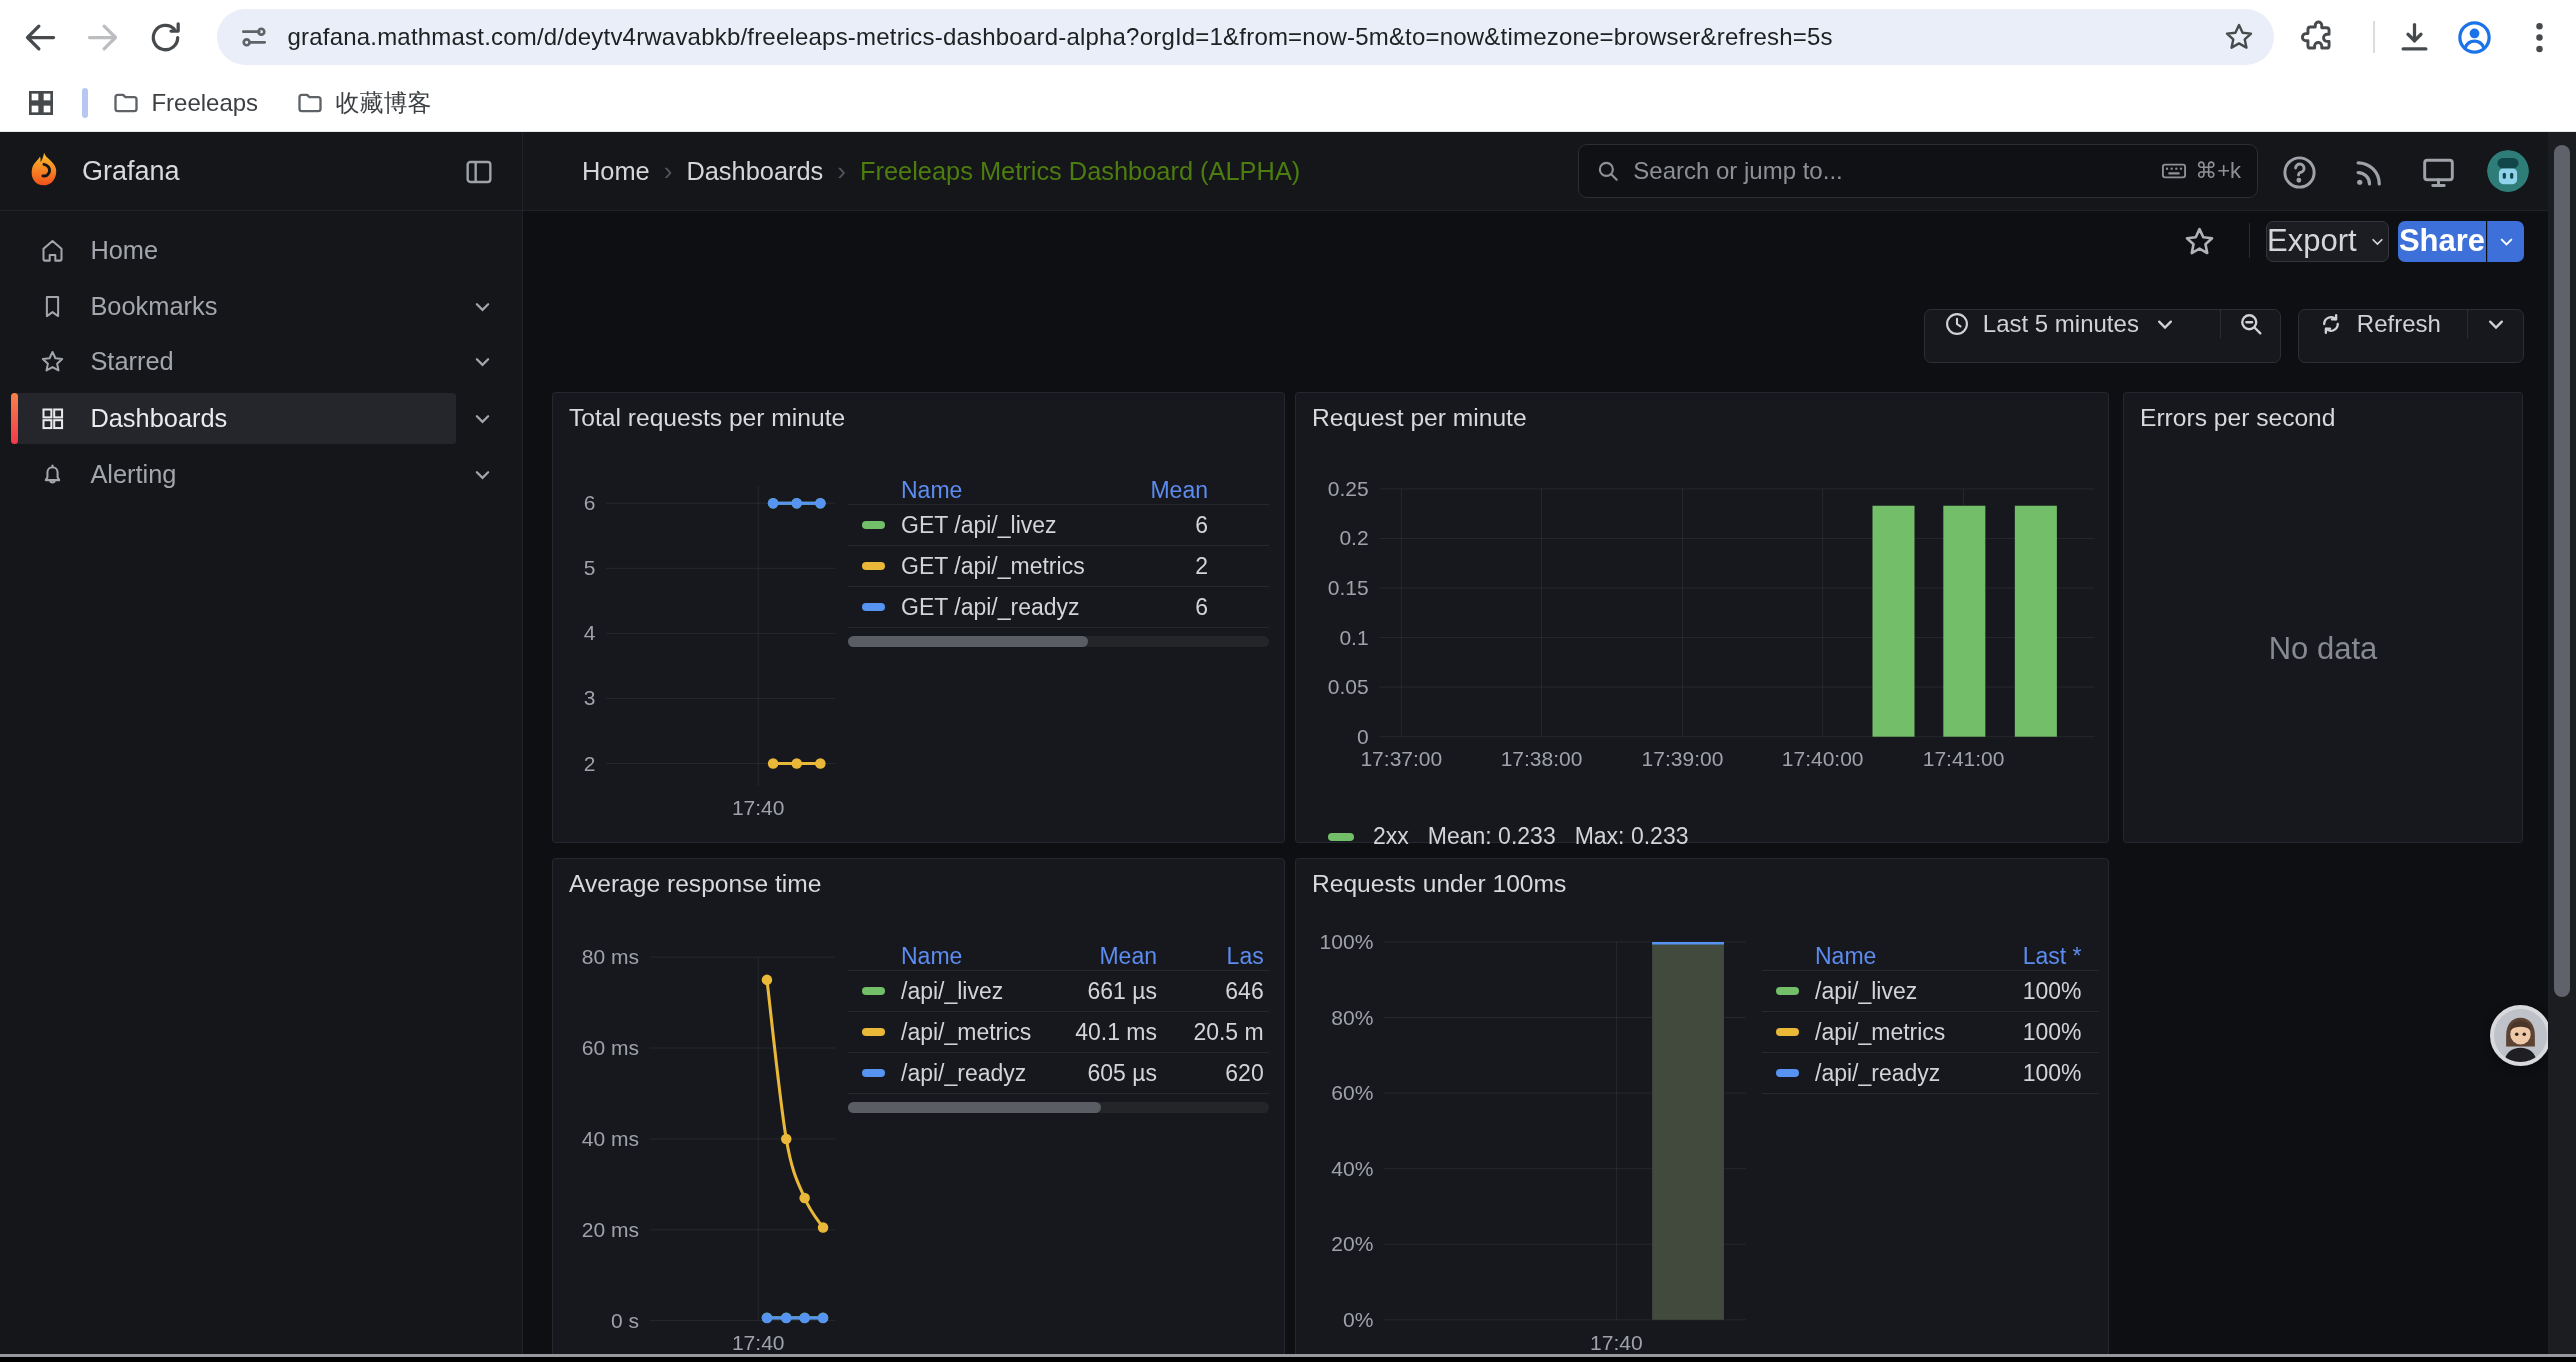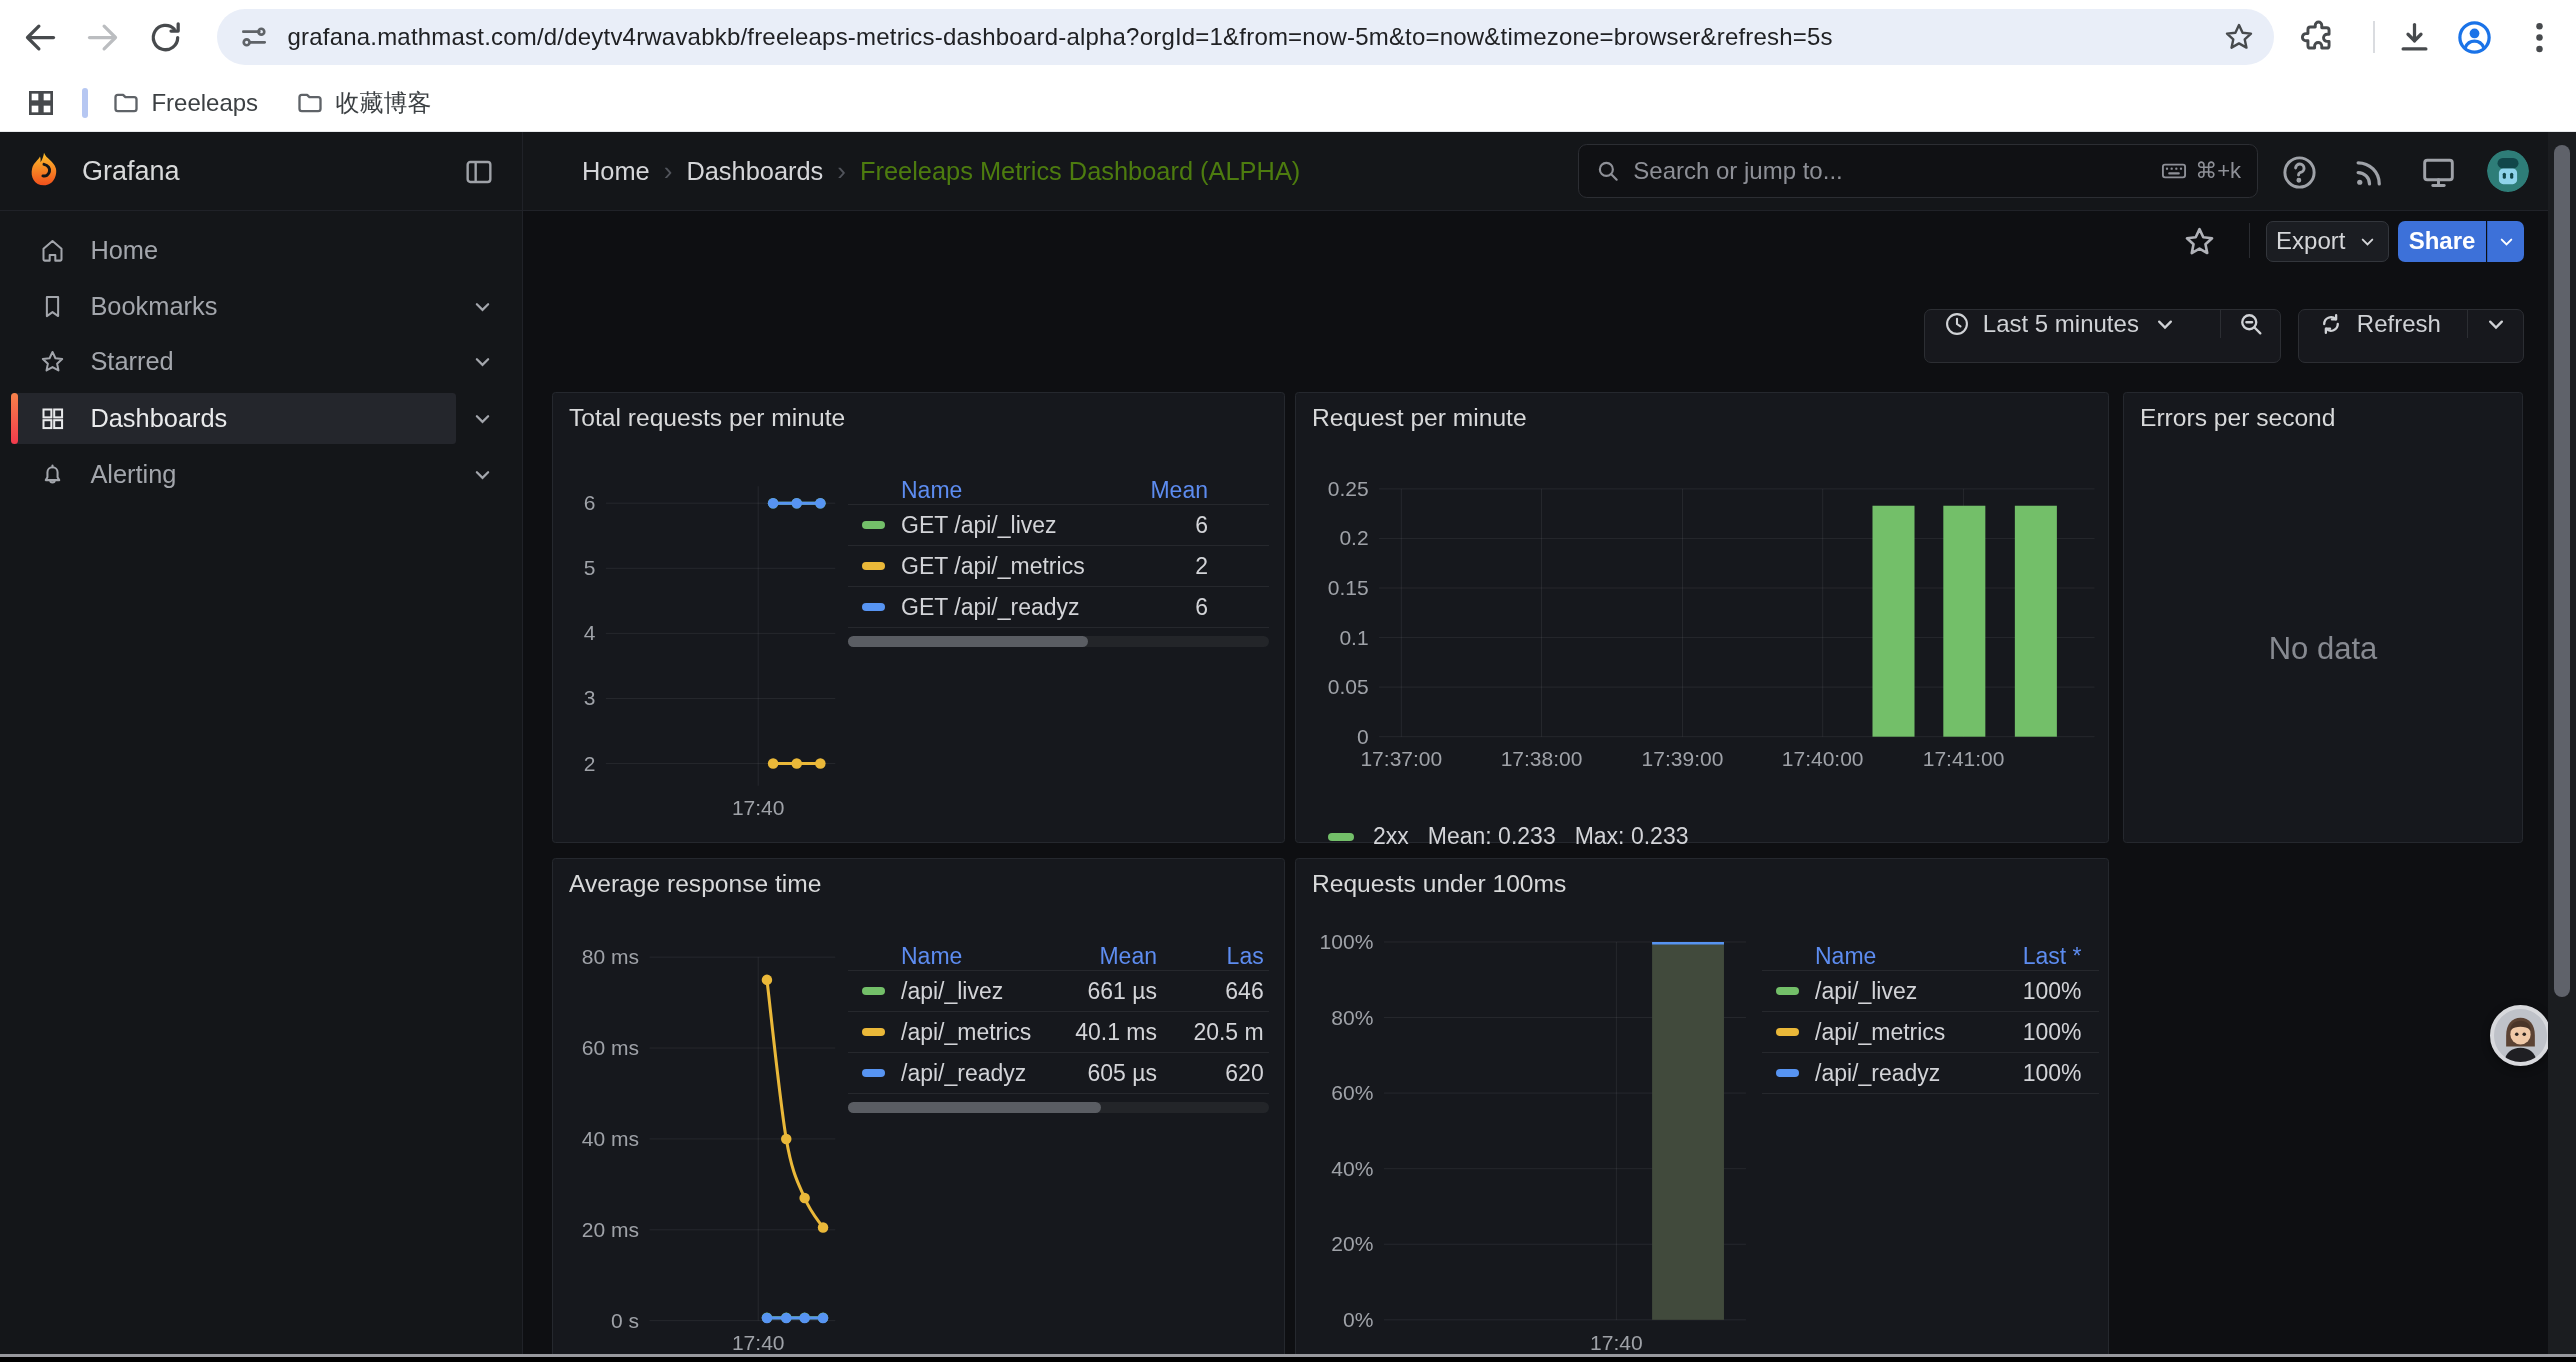--- a/index.html
+++ b/index.html
@@ -58,21 +58,21 @@
   .side-bar-accent { position:absolute; left:0; top:0; width:7px; height:100%; border-radius:3.5px;
                      background:linear-gradient(180deg,#f8824a 0%,#f23a4c 100%); }
   .side-chev { position:absolute; right:-40px; top:12.3px; width:26px; height:26px; }
 
   .content { position:absolute; left:523px; top:0; width:2025px; height:1152px; background:#0e0f12; overflow:hidden; }
 
   
   .tb-star { position:absolute; left:1659px; top:13px; width:35px; height:35px; }
   .tb-div { position:absolute; left:1726px; top:12.3px; width:0.9px; height:35px; background:#2a2c31; }
   .btn { position:absolute; top:9.6px; height:41px; border-radius:7px; display:flex; align-items:center;
-         justify-content:center; font-size:24px; color:#d5d6d9; }
+         justify-content:center; font-size:31px; color:#d5d6d9; }
   .btn-export { left:1743px; width:123px; background:#1b1d22; border:0.9px solid #33363c; gap:10.5px; }
   .btn-share { left:1875px; width:88px; background:#3d71d9; color:#ffffff; font-weight:700; border-radius:7px 0 0 7px; }
   .btn-share-chev { left:1964px; width:37px; background:#3d71d9; border-left:0.9px solid #2c5ec0; border-radius:0 7px 7px 0; }
   .chev-s { width:23px; height:23px; }
 
   
   .tgroup { position:absolute; top:98px; height:54px; background:#17181d; border:0.9px solid #2c2e33;
             border-radius:7px; display:flex; align-items:flex-start; }
   .tseg { display:flex; align-items:center; font-size:24px; color:#d0d2d6; }
   .tseg + .tseg { border-left:0.9px solid #2c2e33; }

